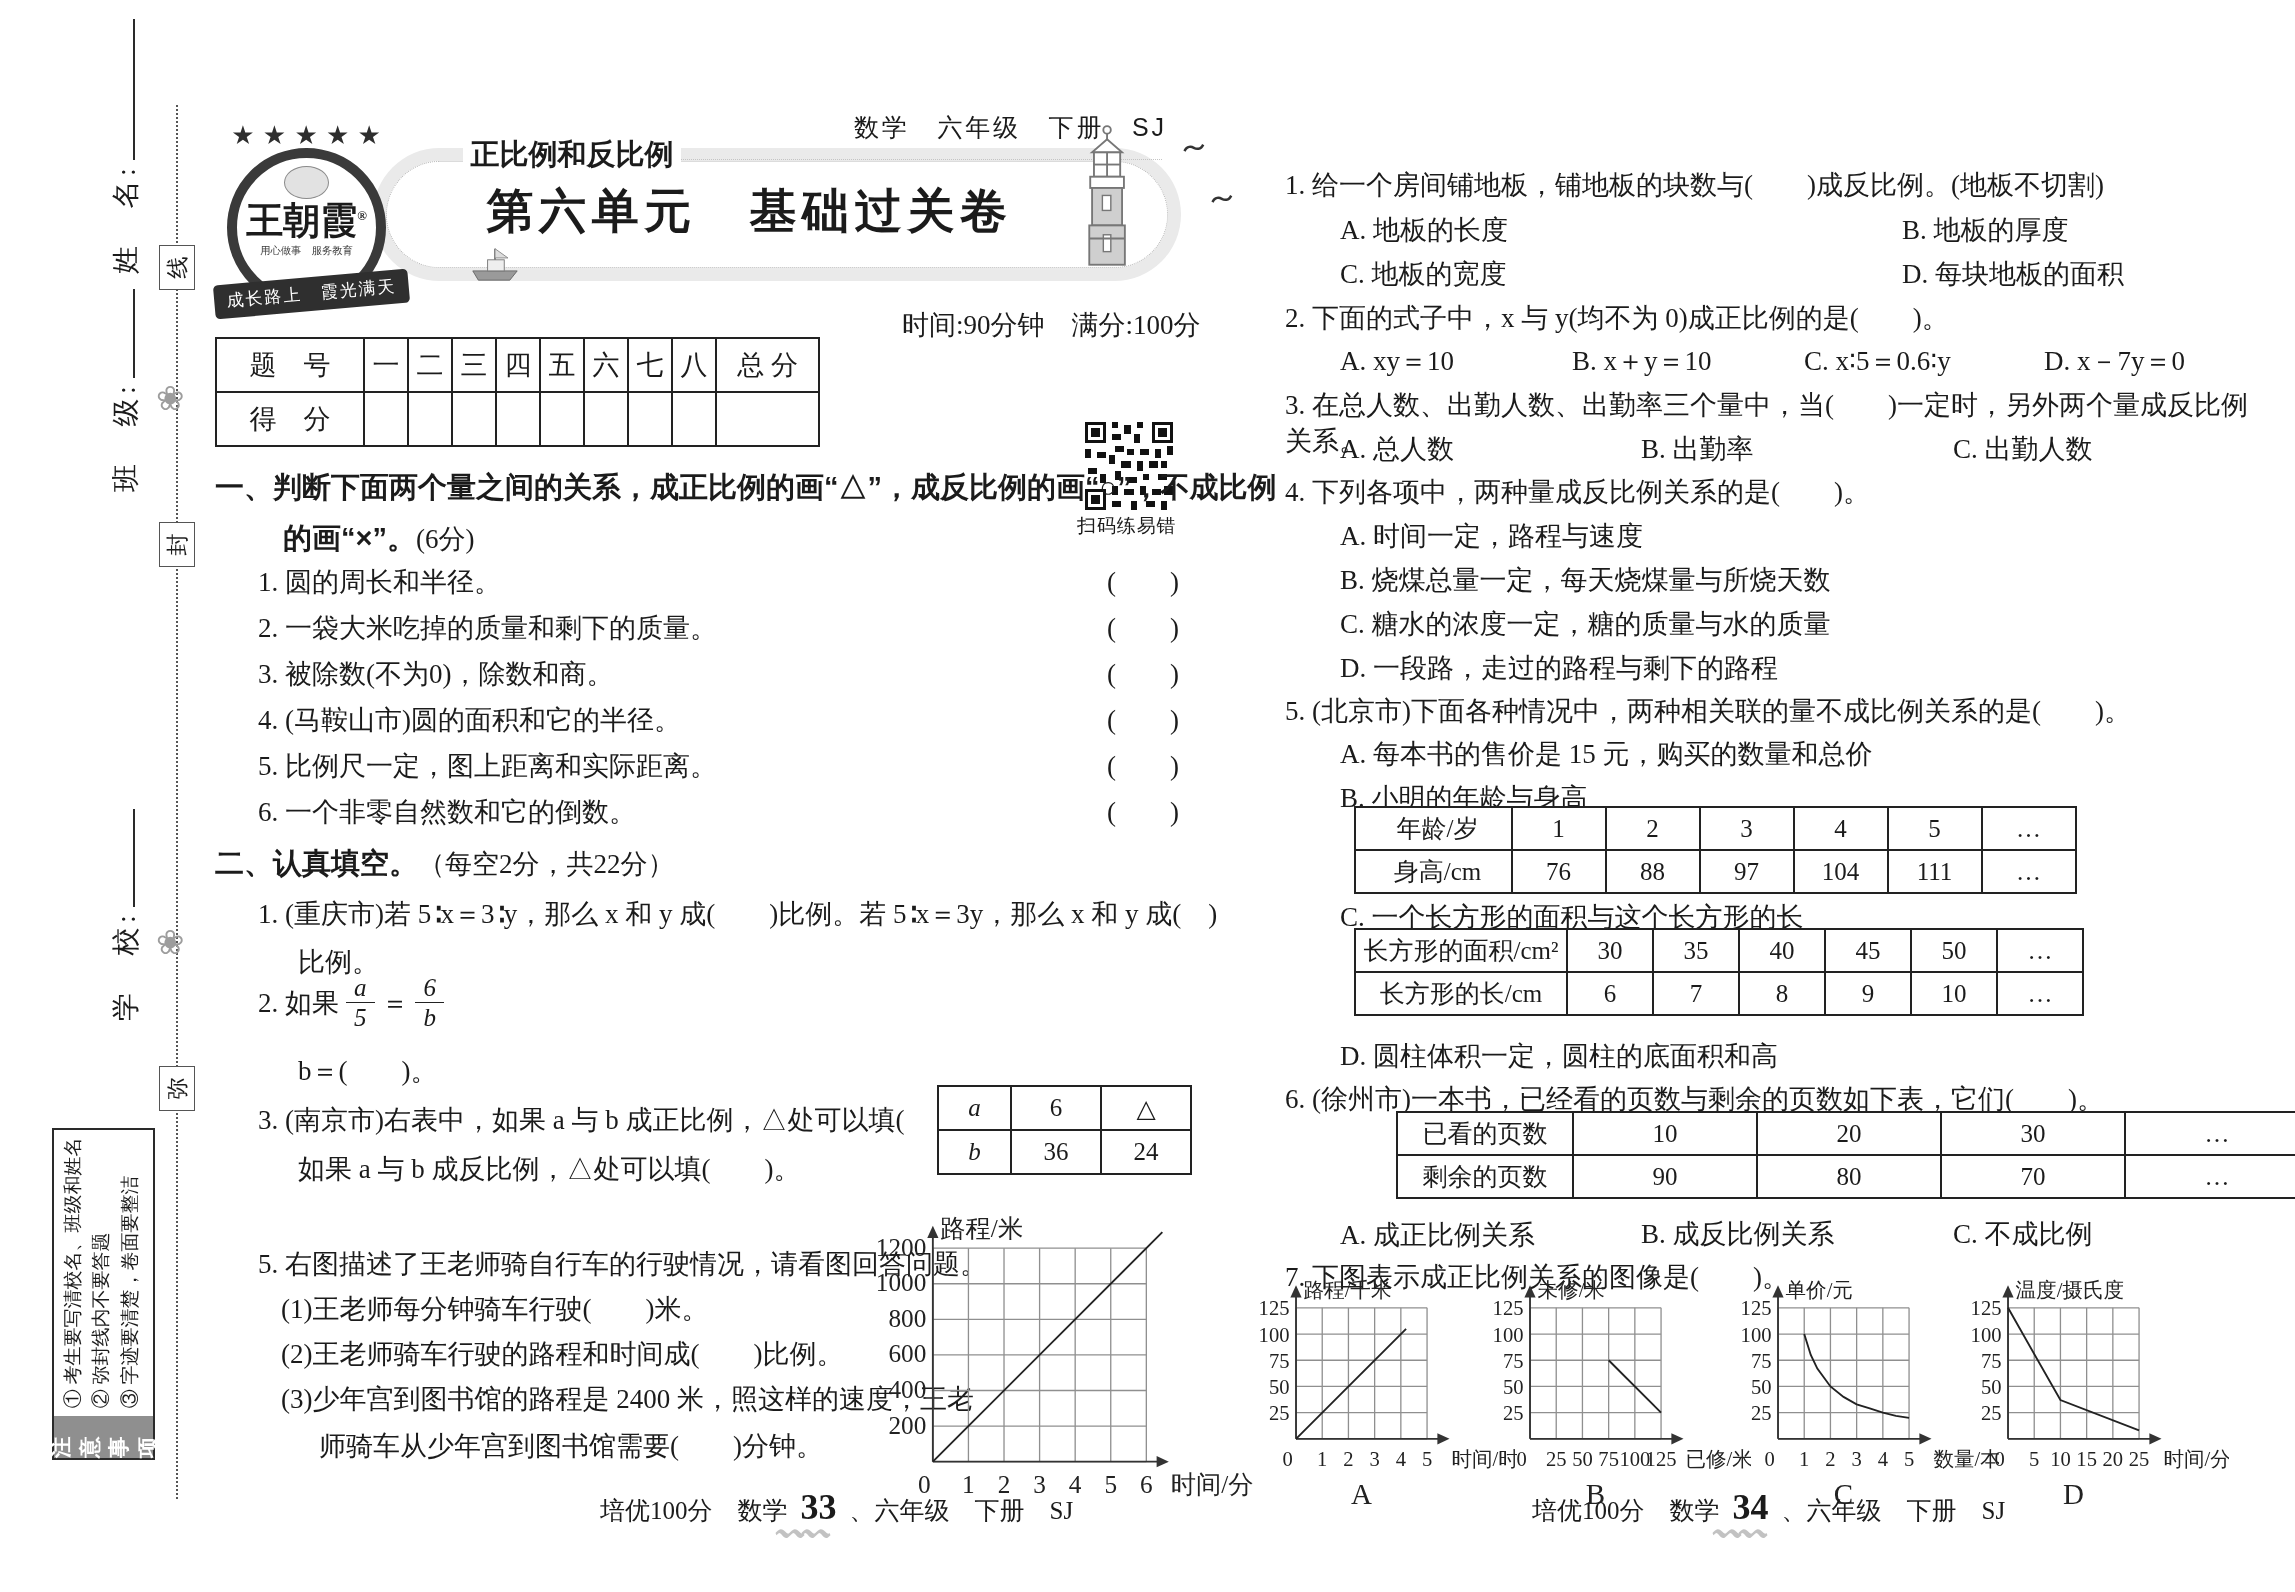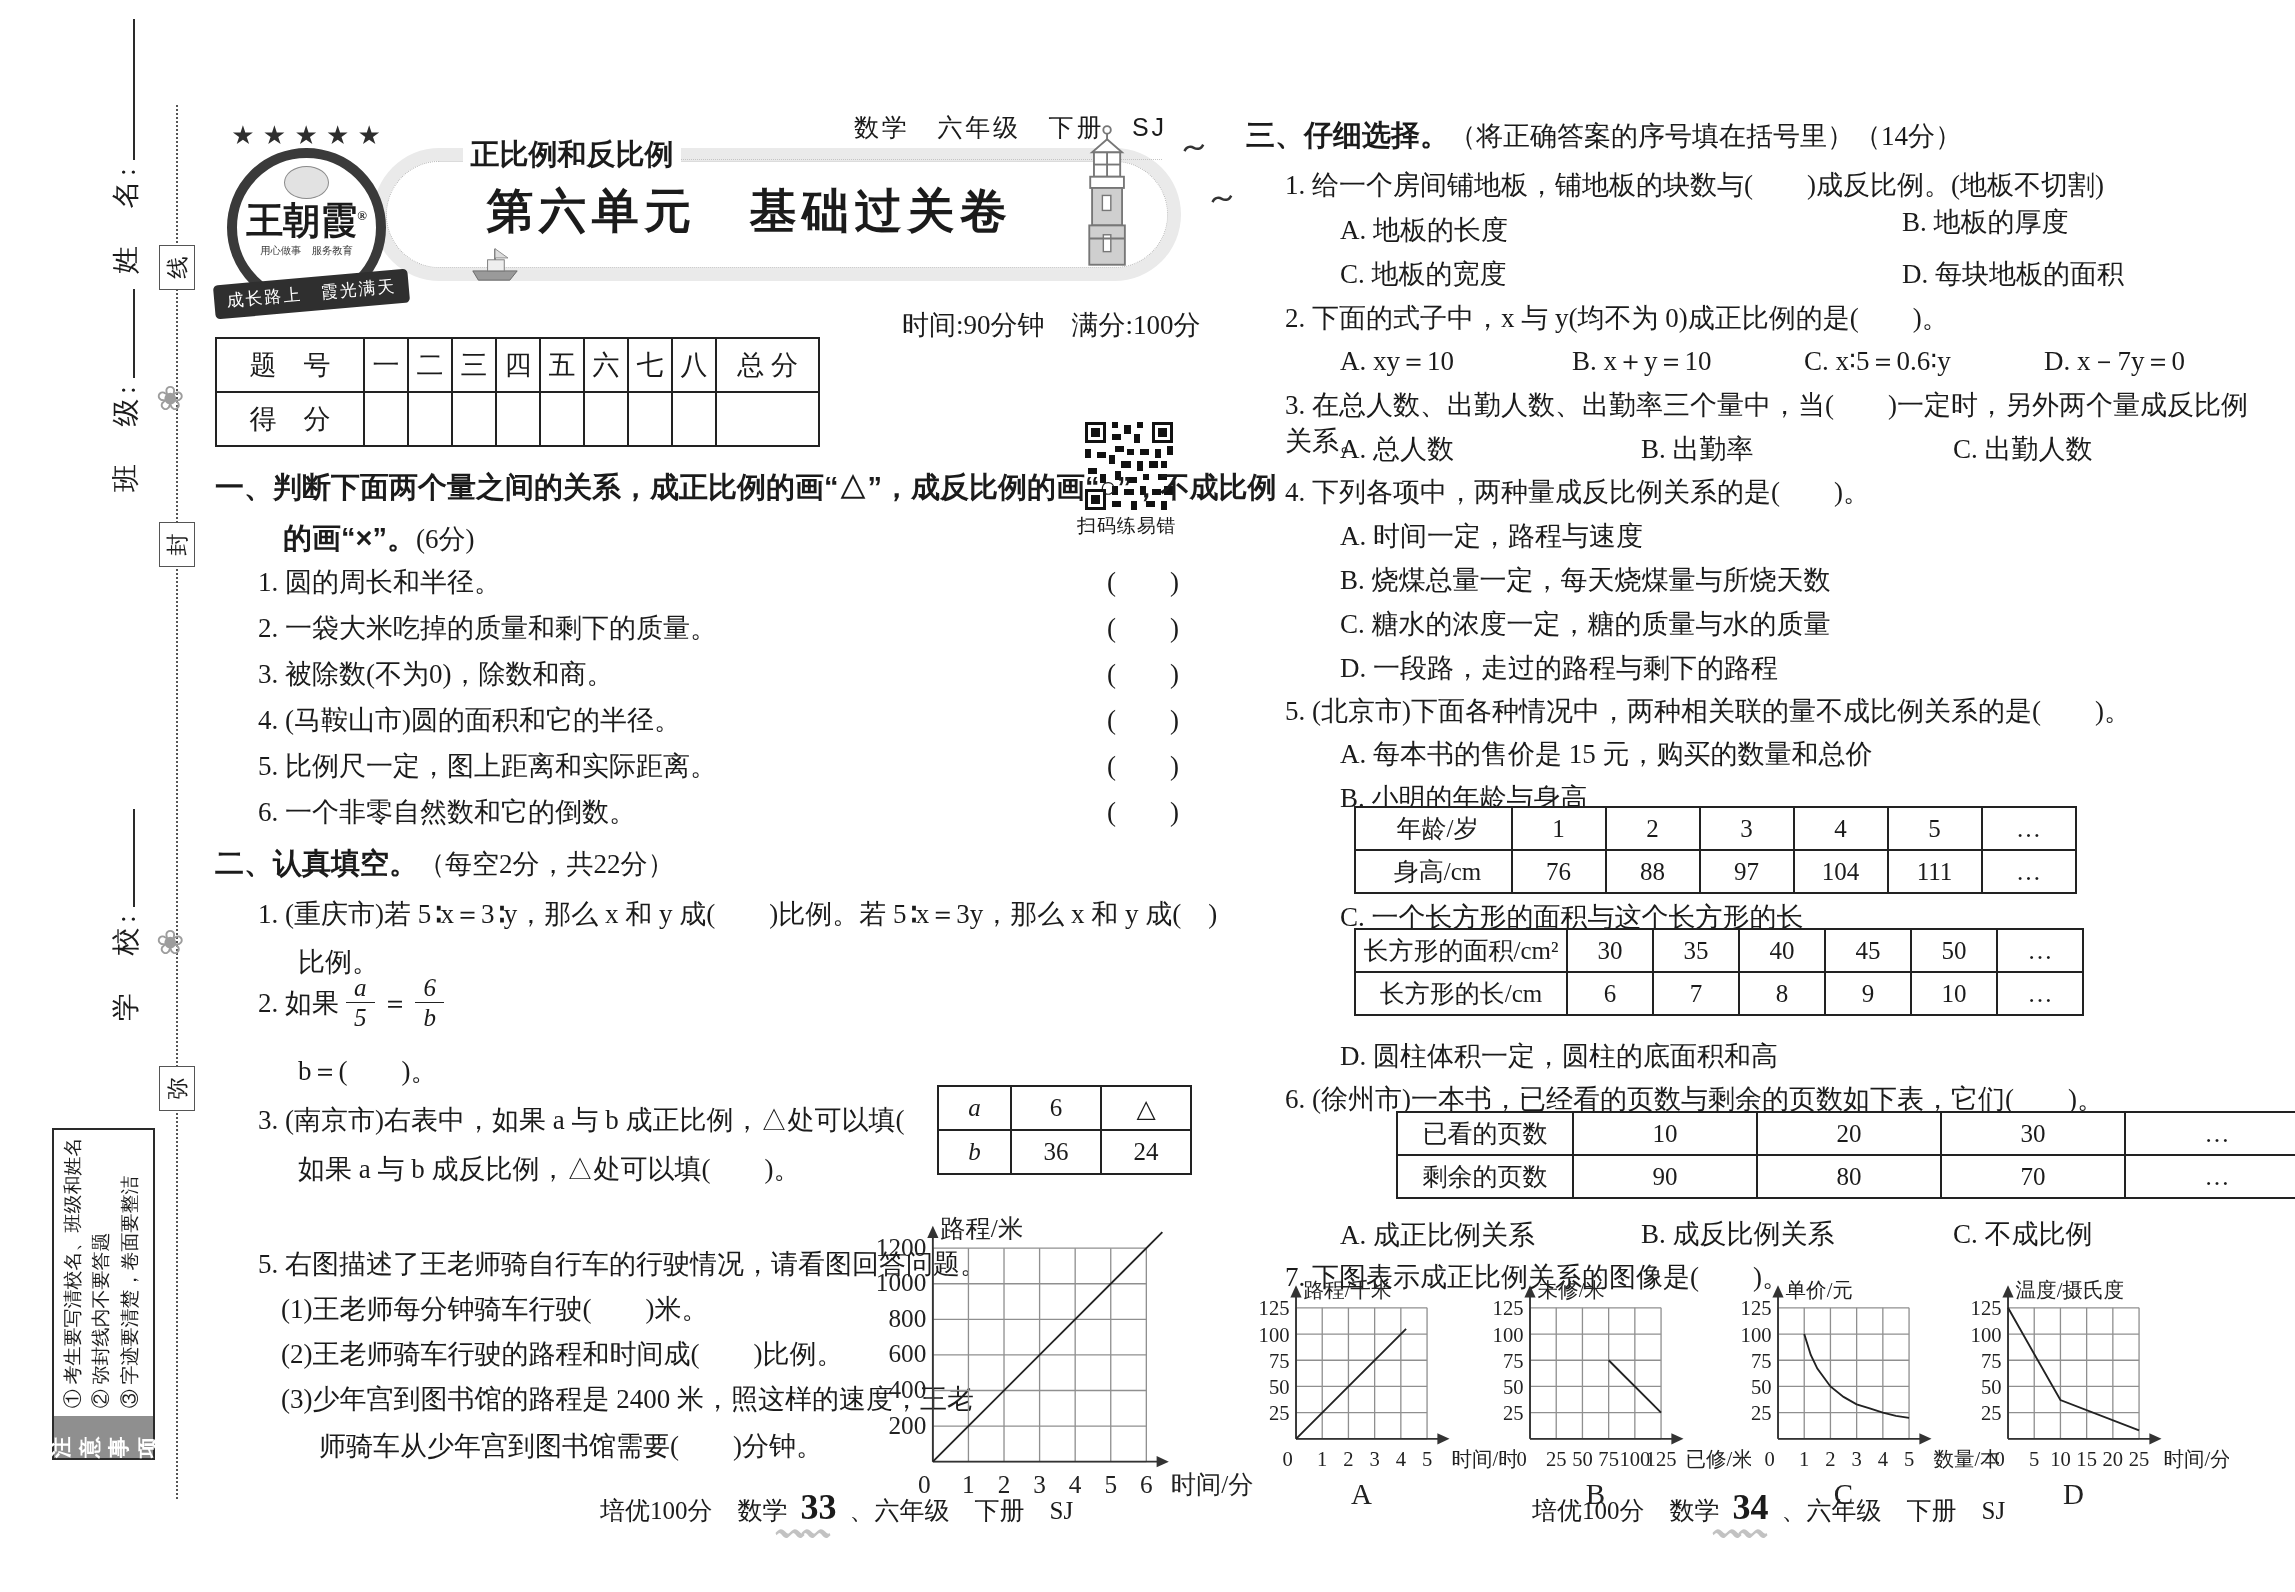--- a/index.html
+++ b/index.html
@@ -305,27 +305,24 @@
         <text x="324" y="306" font-size="27">时间/分</text>
         <text x="78" y="32" font-size="27">路程/米</text>
         <polyline points="70,272 315.1,26.900000000000006" fill="none" stroke="#222" stroke-width="2"></polyline>
       </svg></div>
 
   <div class="footer" style="left:600px;">
     <span>培优100分　数学</span><span class="pg">33</span><span>、</span><span>六年级　下册　SJ</span>
   </div>
   <div class="abs wave" style="left:776px;top:1510px;">〰〰</div>
 
-  <div class="abs" style="left:1246px;top:116px;">
-    <span class="sans-b" style="font-size:29px;">三、仔细选择。</span><span class="t29">（将正确答案的序号填在括号里）（14分）</span>
-  </div>
 
   <div class="abs t29" style="left:1285px;top:167px;">1. 给一个房间铺地板，铺地板的块数与(　　)成反比例。(地板不切割)</div>
   <div class="abs t29" style="left:1340px;top:212px;">A. 地板的长度</div>
-  <div class="abs t29" style="left:1902px;top:204px;">B. 地板的厚度</div>
+  <div class="abs t29" style="left:1902px;top:212px;">B. 地板的厚度</div>
   <div class="abs t29" style="left:1340px;top:256px;">C. 地板的宽度</div>
   <div class="abs t29" style="left:1902px;top:256px;">D. 每块地板的面积</div>
 
   <div class="abs t29" style="left:1285px;top:300px;">2. 下面的式子中，x 与 y(均不为 0)成正比例的是(　　)。</div>
   <div class="abs t29" style="left:1340px;top:343px;">A. xy＝10</div>
   <div class="abs t29" style="left:1572px;top:343px;">B. x＋y＝10</div>
   <div class="abs t29" style="left:1804px;top:343px;">C. x∶5＝0.6∶y</div>
   <div class="abs t29" style="left:2044px;top:343px;">D. x－7y＝0</div>
 
   <div class="abs t29" style="left:1285px;top:387px;width:965px;">3. 在总人数、出勤人数、出勤率三个量中，当(　　)一定时，另外两个量成反比例关系。</div>

